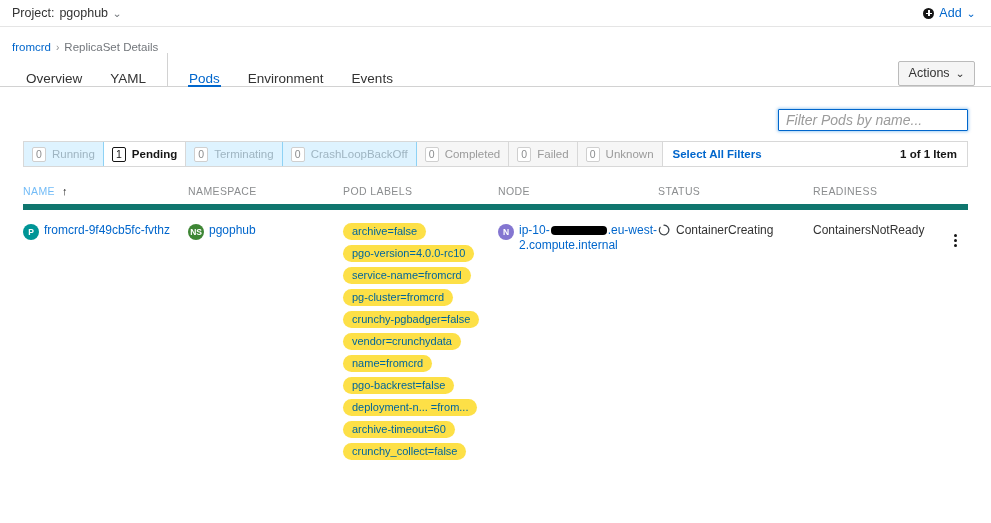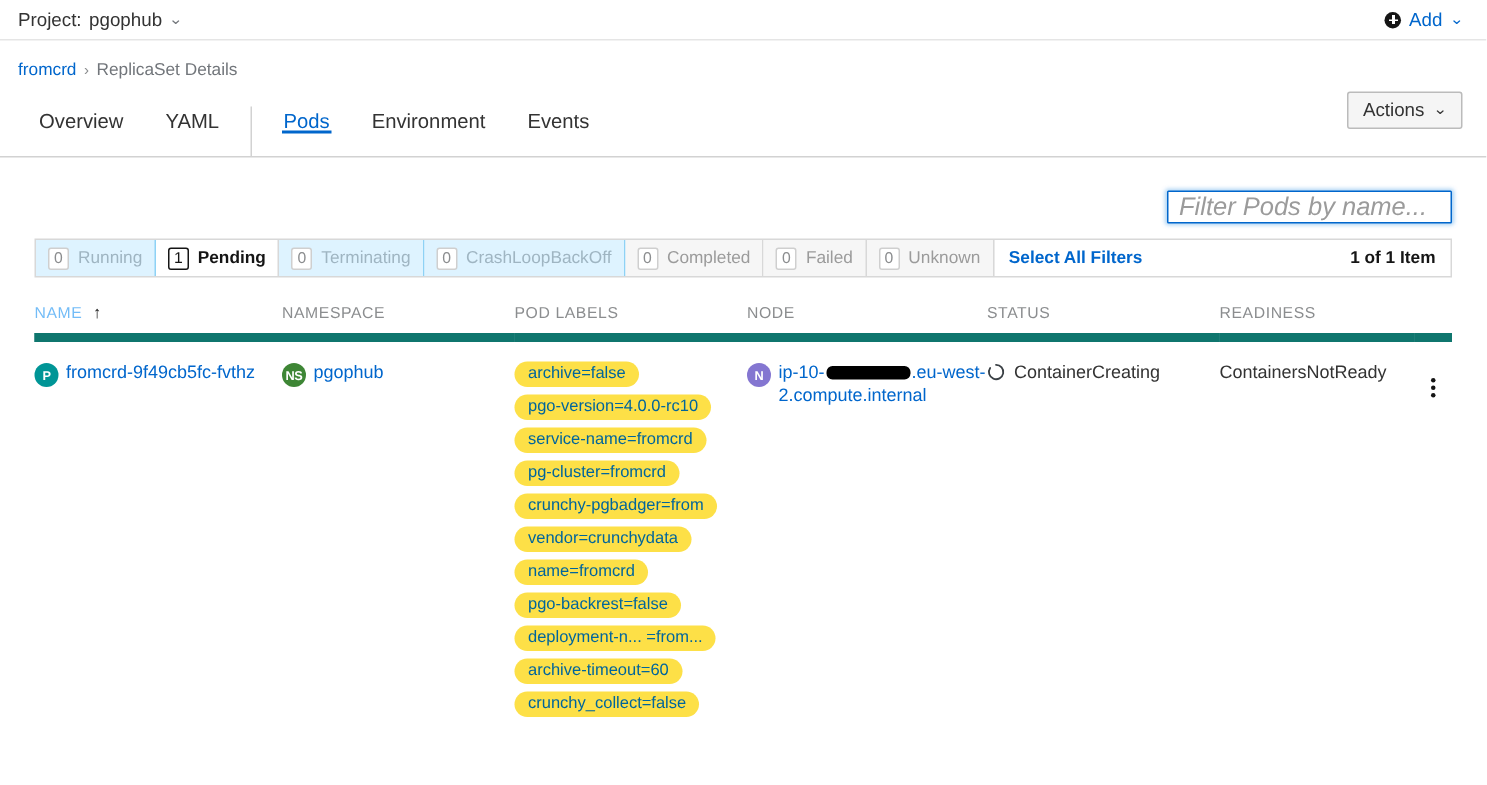--- a/index.html
+++ b/index.html
@@ -88,24 +88,23 @@
     font-size: 12.5px;
     color: #333;
     padding: 4px 10px 5px 10px;
     cursor: pointer;
     display: flex; align-items: center;
   }
   .actions-btn .caret { color: #333; margin-left: 6px; }
 
   
   .tabs {
-    margin-top: 18px;
     border-bottom: 1px solid #d2d2d2;
     display: flex;
-    align-items: flex-start;
+    align-items: flex-end;
     height: 34px;
     padding-left: 12px;
     position: relative;
   }
   .tab {
     font-size: 13.5px;
     color: #333;
     padding: 0 14px;
     display: flex; align-items: flex-start;
     padding-top: 2px;
@@ -130,21 +129,21 @@
   .toolbar {
     height: 54px;
     position: relative;
   }
   .filter-input {
     position: absolute;
     right: 23px; top: 22px;
     width: 190px; height: 22px;
     border: 1px solid #0066cc;
     border-radius: 1px;
-    font-size: 17px;
+    font-size: 14px;
     font-style: italic;
     color: #888;
     padding: 0 7px;
     outline: none;
     box-shadow: 0 0 3px 1px rgba(0,120,220,0.35);
     background: #fff;
     font-family: "Liberation Sans", sans-serif;
   }
   .filter-input::placeholder { color: #9b9b9b; font-style: italic; opacity: 1; }
 
@@ -418,21 +417,21 @@
           <a class="link">pgophub</a>
         </div>
       </td>
 
       <td>
         <div class="labels">
           <span class="label-chip">archive=false</span>
           <span class="label-chip">pgo-version=4.0.0-rc10</span>
           <span class="label-chip">service-name=fromcrd</span>
           <span class="label-chip">pg-cluster=fromcrd</span>
-          <span class="label-chip">crunchy-pgbadger=from</span>
+          <span class="label-chip">crunchy-pgbadger=false</span>
           <span class="label-chip">vendor=crunchydata</span>
           <span class="label-chip">name=fromcrd</span>
           <span class="label-chip">pgo-backrest=false</span>
           <span class="label-chip">deployment-n... =from...</span>
           <span class="label-chip">archive-timeout=60</span>
           <span class="label-chip">crunchy_collect=false</span>
         </div>
       </td>
 
       <td>

